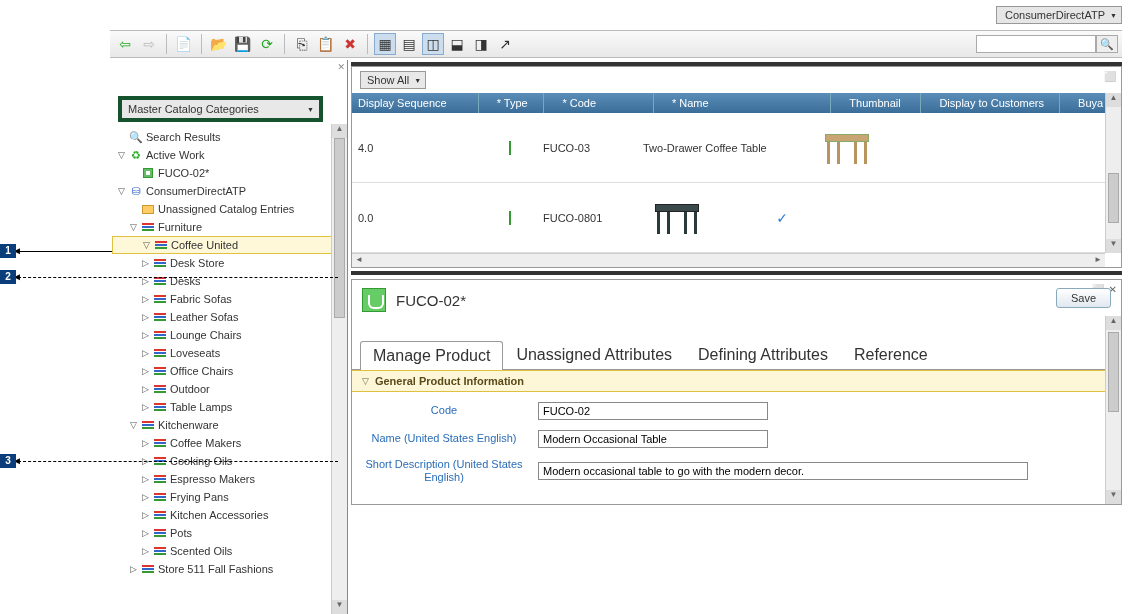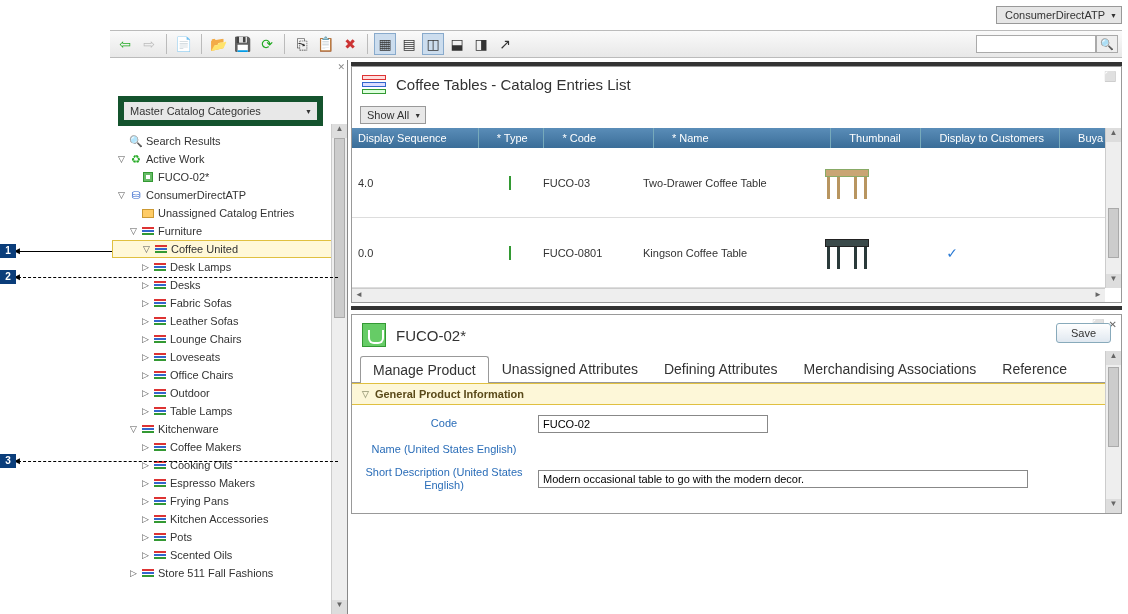--- a/index.html
+++ b/index.html
@@ -21,21 +21,21 @@
 .toolbar { position: absolute; left: 110px; top: 30px; right: 6px; height: 28px; border-top: 1px solid #bbb; border-bottom: 1px solid #bbb; background: linear-gradient(#fafafa, #e8e8e8); display: flex; align-items: center; padding: 0 4px; gap: 2px; }
 .tb-btn { width: 22px; height: 22px; display: flex; align-items: center; justify-content: center; font-size: 14px; cursor: pointer; border: 1px solid transparent; }
 .tb-sep { width: 1px; height: 20px; background: #bbb; margin: 0 4px; }
 .tb-search { margin-left: auto; display: flex; align-items: center; }
 .tb-search input { width: 120px; height: 18px; border: 1px solid #aaa; padding: 0 4px; font-size: 11px; }
 .tb-search-btn { width: 22px; height: 18px; border: 1px solid #aaa; background: #eee; display: flex; align-items: center; justify-content: center; font-size: 11px; }
 
 
 .sidebar { position: absolute; left: 110px; top: 60px; width: 238px; bottom: 0; border-right: 1px solid #888; background: #fff; overflow: hidden; }
 .sidebar-close { position: absolute; right: 2px; top: 2px; font-size: 9px; color: #888; cursor: pointer; }
-.sidebar-dropdown { margin: 36px 24px 6px 8px; background: #e8e8e8; border: 6px solid #14532d; padding: 3px 18px 3px 6px; font-size: 11px; position: relative; cursor: pointer; }
+.sidebar-dropdown { margin: 36px 24px 6px 8px; background: #e8e8e8; border: 4px solid #14532d; padding: 3px 18px 3px 6px; font-size: 11px; position: relative; cursor: pointer; }
 .sidebar-dropdown::after { content: "▼"; font-size: 7px; position: absolute; right: 5px; top: 6px; }
 .tree { margin: 0 2px; overflow-y: auto; height: 510px; position: relative; }
 .tree .row { display: flex; align-items: center; height: 18px; padding-left: 4px; white-space: nowrap; cursor: default; }
 .tree .row.selected { background: #fff8d8; border: 1px solid #e0c040; }
 .tree .indent-0 { padding-left: 6px; }
 .tree .indent-1 { padding-left: 18px; }
 .tree .indent-2 { padding-left: 30px; }
 .tree .toggle { width: 10px; font-size: 9px; color: #555; }
 .tree .ico { width: 16px; height: 14px; display: inline-flex; align-items: center; justify-content: center; margin-right: 2px; font-size: 11px; }
 .tree .lbl { }
@@ -108,21 +108,21 @@
 .grid-hscroll::after { content: "►"; position: absolute; right: 3px; top: 1px; font-size: 8px; color: #666; }
 
 
 .panel-bottom { background: #fff; border: 1px solid #999; margin-top: 4px; position: relative; }
 .ph2 { display: flex; align-items: center; padding: 8px 10px; gap: 10px; position: relative; }
 .big-ico-prod { width: 24px; height: 24px; background: #6c6; border: 1px solid #393; position: relative; }
 .big-ico-prod::after { content: ""; position: absolute; left: 5px; top: 6px; width: 12px; height: 12px; border: 2px solid #fff; border-top: none; border-radius: 0 0 6px 6px; }
 .save-btn { position: absolute; right: 10px; top: 8px; background: linear-gradient(#fff,#e0e8f0); border: 1px solid #8ab; border-radius: 3px; padding: 3px 14px; font-size: 11px; cursor: pointer; }
 
 .tabs { display: flex; border-bottom: 1px solid #999; padding-left: 8px; gap: 0; }
-.tab { padding: 5px 12px; font-size: 14px; border: 1px solid transparent; border-bottom: none; cursor: pointer; color: #333; }
+.tab { padding: 5px 12px; font-size: 16px; border: 1px solid transparent; border-bottom: none; cursor: pointer; color: #333; margin-top: 20px; }
 .tab.active { background: #fff; border-color: #999; position: relative; top: 1px; border-radius: 3px 3px 0 0; }
 
 .section-hdr { background: #fdf7d8; border-top: 1px solid #e0c040; border-bottom: 1px solid #e0c040; padding: 4px 10px; font-weight: bold; font-size: 11px; color: #5a4a1a; display: flex; align-items: center; gap: 6px; }
 .section-hdr .tri { font-size: 9px; color: #aa8; }
 
 .form { padding: 10px 6px; }
 .form-row { display: flex; align-items: center; margin-bottom: 10px; }
 .form-lbl { width: 180px; text-align: center; color: #2a6db8; font-size: 11px; padding-right: 8px; line-height: 1.2; }
 .form-val input { width: 230px; border: 1px solid #888; padding: 2px 4px; font-size: 11px; background: #fff; }
 .form-val input.wide { width: 490px; }
@@ -232,21 +232,21 @@
       </div>
       <div class="row indent-2">
         <span class="toggle">▷</span>
         <span class="ico">
           <span class="ico-cat">
             <span class="r"></span>
             <span class="b"></span>
             <span class="g"></span>
           </span>
         </span>
-        <span class="lbl">Desk Lamps</span>
+        <span class="lbl">Desk Store</span>
       </div>
       <div class="row indent-2">
         <span class="toggle">▷</span>
         <span class="ico">
           <span class="ico-cat">
             <span class="r"></span>
             <span class="b"></span>
             <span class="g"></span>
           </span>
         </span>
@@ -435,28 +435,20 @@
       <div class="arr dn">▼</div>
   </div>
 </div>
 
 <div class="main">
   <div class="splitter"></div>
 
   <div class="panel-top">
     <div class="panel-ctrl">
       <span>⬜</span>
-    </div>
-    <div class="panel-header">
-      <div class="big-ico-cat">
-          <span class="r"></span>
-          <span class="b"></span>
-          <span class="g"></span>
-        </div>
-      <div class="panel-title">Coffee Tables - Catalog Entries List</div>
     </div>
     <div class="filter-row">
       <div class="filter-btn">Show All</div>
     </div>
     <div class="grid">
       <div class="grid-head">
         <div class="col c-seq">Display Sequence</div>
         <div class="col c-type">* Type</div>
         <div class="col c-code">* Code</div>
         <div class="col c-name">* Name</div>
@@ -481,21 +473,20 @@
                 </div>
               </div>
             </div>
             <div class="col c-disp"><span class="check"></span></div>
             <div class="col c-buy"></div>
           </div>
           <div class="grid-row">
             <div class="col c-seq">0.0</div>
             <div class="col c-type"><span class="ico-prod"></span></div>
             <div class="col c-code">FUCO-0801</div>
-            <div class="col c-name">Kingson Coffee Table</div>
             <div class="col c-thumb">
               <div class="thumb-img">
                 <div class="thumb-table dark">
                   <div class="top"></div>
                   <div class="leg l1"></div>
                   <div class="leg l2"></div>
                   <div class="leg l3"></div>
                   <div class="leg l4"></div>
                 </div>
               </div>
@@ -522,34 +513,34 @@
     </div>
     <div class="ph2">
       <div class="big-ico-prod"></div>
       <div class="panel-title">FUCO-02*</div>
       <div class="save-btn">Save</div>
     </div>
     <div class="tabs">
       <div class="tab active">Manage Product</div>
       <div class="tab">Unassigned Attributes</div>
       <div class="tab">Defining Attributes</div>
-      <div class="tab">Merchandising Associations</div>
       <div class="tab">Reference</div>
     </div>
     <div class="section-hdr">
       <span class="tri">▽</span>
       <span>General Product Information</span>
     </div>
     <div class="form">
       <div class="form-row">
         <div class="form-lbl">Code</div>
         <div class="form-val"><input value="FUCO-02" style=""></div>
       </div>
       <div class="form-row">
         <div class="form-lbl">Name (United States English)</div>
+        <div class="form-val"><input value="Modern Occasional Table" style=""></div>
       </div>
       <div class="form-row">
         <div class="form-lbl">Short Description (United States English)</div>
         <div class="form-val"><input class="wide" value="Modern occasional table to go with the modern decor." style=""></div>
       </div>
     </div>
     <div class="grid-vscroll">
       <div class="arr up">▲</div>
         <div class="thumb"></div>
         <div class="arr dn">▼</div>

